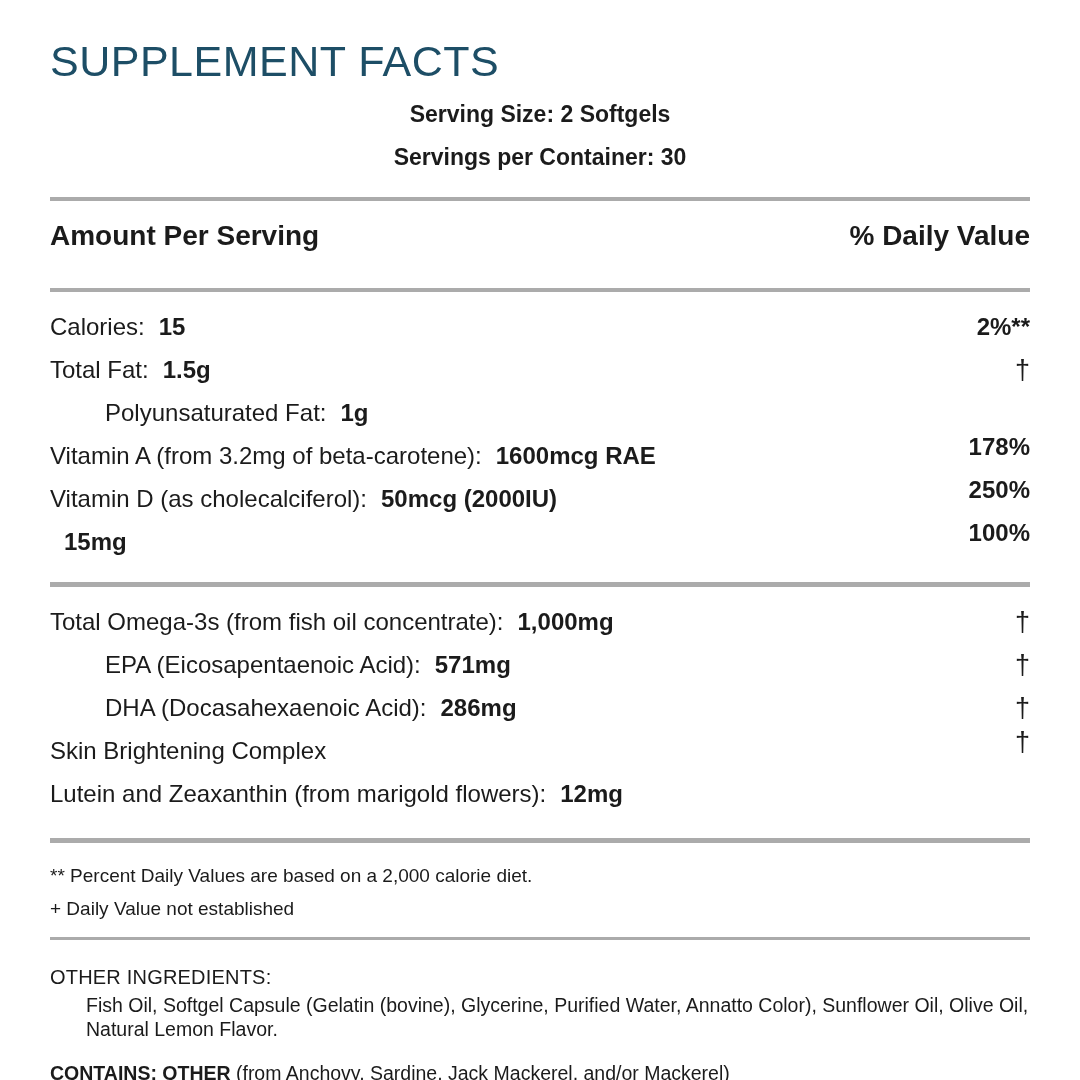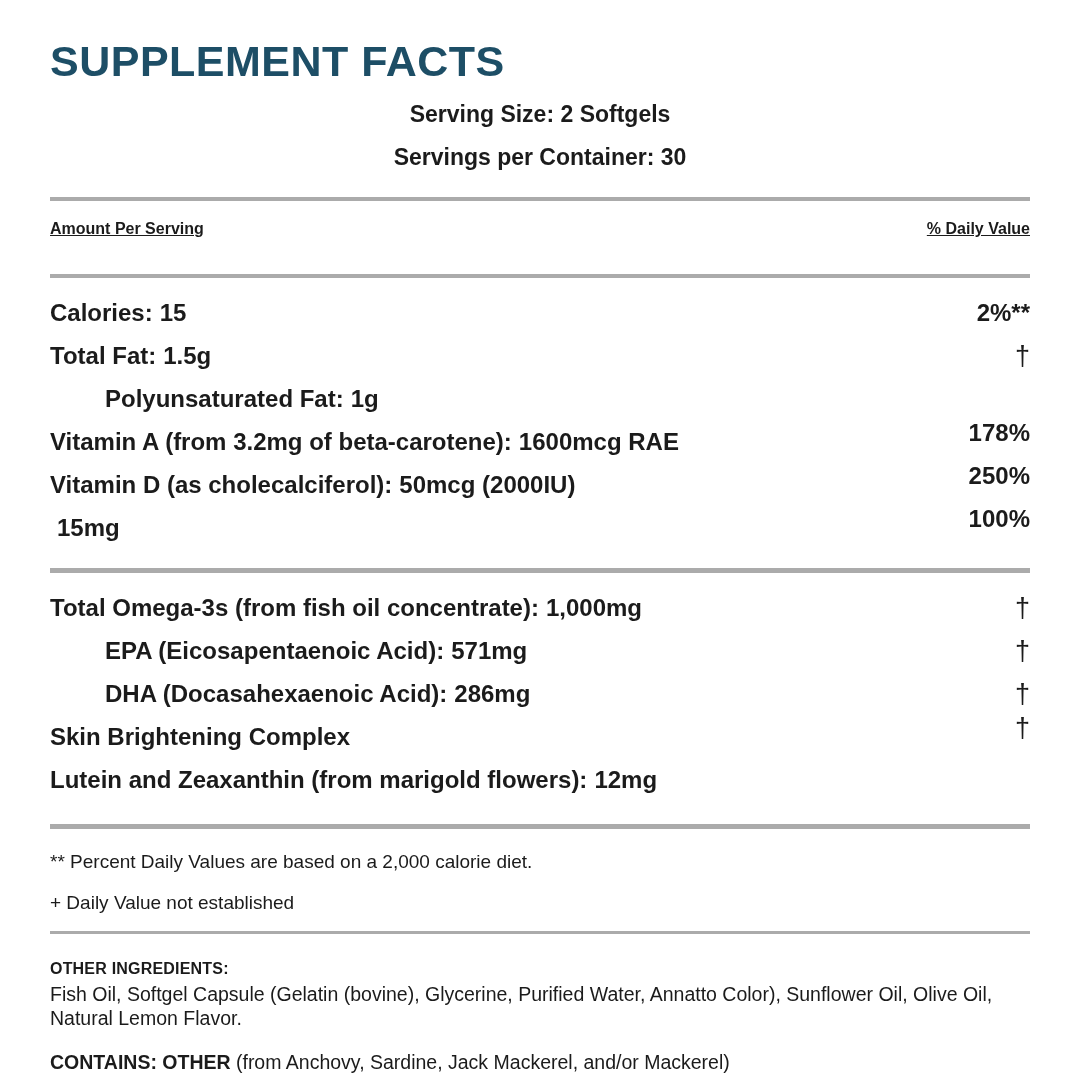--- a/index.html
+++ b/index.html
@@ -5,60 +5,60 @@
   html,body{margin:0;padding:0;background:#ffffff;}
   body{
     width:1080px;height:1080px;
     font-family:"Liberation Sans",sans-serif;
     color:#1b1b1b;
     -webkit-font-smoothing:antialiased;
   }
   .panel{ width:980px; margin:0 auto; padding-top:40px; box-sizing:border-box; }
 
   .title{
-    font-size:43px; font-weight:700; letter-spacing:0.5px;
+    font-size:43px; font-weight:400; letter-spacing:0.5px;
     color:#1d4e66; line-height:1; margin:0 0 18px 0;
   }
   .serving-line{ font-size:23px; font-weight:600; line-height:1.2; margin-top:15px;text-align:center; }
 
   .rule{ height:4px; background:#ababab; border:none; margin:0; }
   .rule-top{ margin-top:26px; }
   .rule-mid{ margin-top:18px; }
   .rule-sec{ height:5px; margin-top:18px; }
   .rule-foot{ height:5px; margin-top:22px; }
   .rule-thin{ height:3px; margin-top:16px; }
 
   .hdr-row{
     display:flex; justify-content:space-between; align-items:flex-end;
-    padding:19px 0 18px 0; font-size:16px; font-weight:700;text-decoration:underline;
+    padding:19px 0 18px 0; font-size:28px; font-weight:700;
   }
 
   .rows{ }
   .row{
     display:flex; justify-content:space-between; align-items:center;
     min-height:43px; font-size:24px; line-height:1.1;
   }
   .rows-a{ margin-top:14px; }
   .rows-b{ margin-top:14px; }
   .row-left{ display:flex; align-items:baseline; }
-  .lbl{ font-weight:700; }
-  .val{ font-weight:700; margin-left:7px; white-space:nowrap; }
+  .lbl{ font-weight:400; }
+  .val{ font-weight:700; margin-left:14px; white-space:nowrap; }
   .val:empty{ margin-left:0; }
   .indent .row-left{ padding-left:55px;justify-content:center; }
   .dv{ font-weight:600; white-space:nowrap; }
   .dv-dagger{ font-weight:400; font-size:27px; }
   .raised{ transform:translateY(-9px); }
 
   .footnotes{ margin-top:22px; font-size:19px; }
-  .footnote{ line-height:1.2; margin-top:18px; }
+  .footnote{ line-height:1.2; margin-top:10px; }
   .footnote:first-child{ margin-top:0; }
 
   .bottom{ margin-top:26px; }
-  .oi-heading{ font-size:16px; font-weight:700; letter-spacing:0.2px; }
-  .oi-text{ font-size:19.5px; margin-top:4px; line-height:1.25; }
+  .oi-heading{ font-size:20px; font-weight:400; letter-spacing:0.2px; }
+  .oi-text{ font-size:19.5px; margin-top:4px; line-height:1.25;margin-left:36px; }
   .contains-line{ font-size:19.5px; margin-top:20px; }
   .contains-bold{ font-weight:700; }
 </style>
 </head>
 <body>
 
 <div class="panel">
 
   <h1 class="title">SUPPLEMENT FACTS</h1>
 

